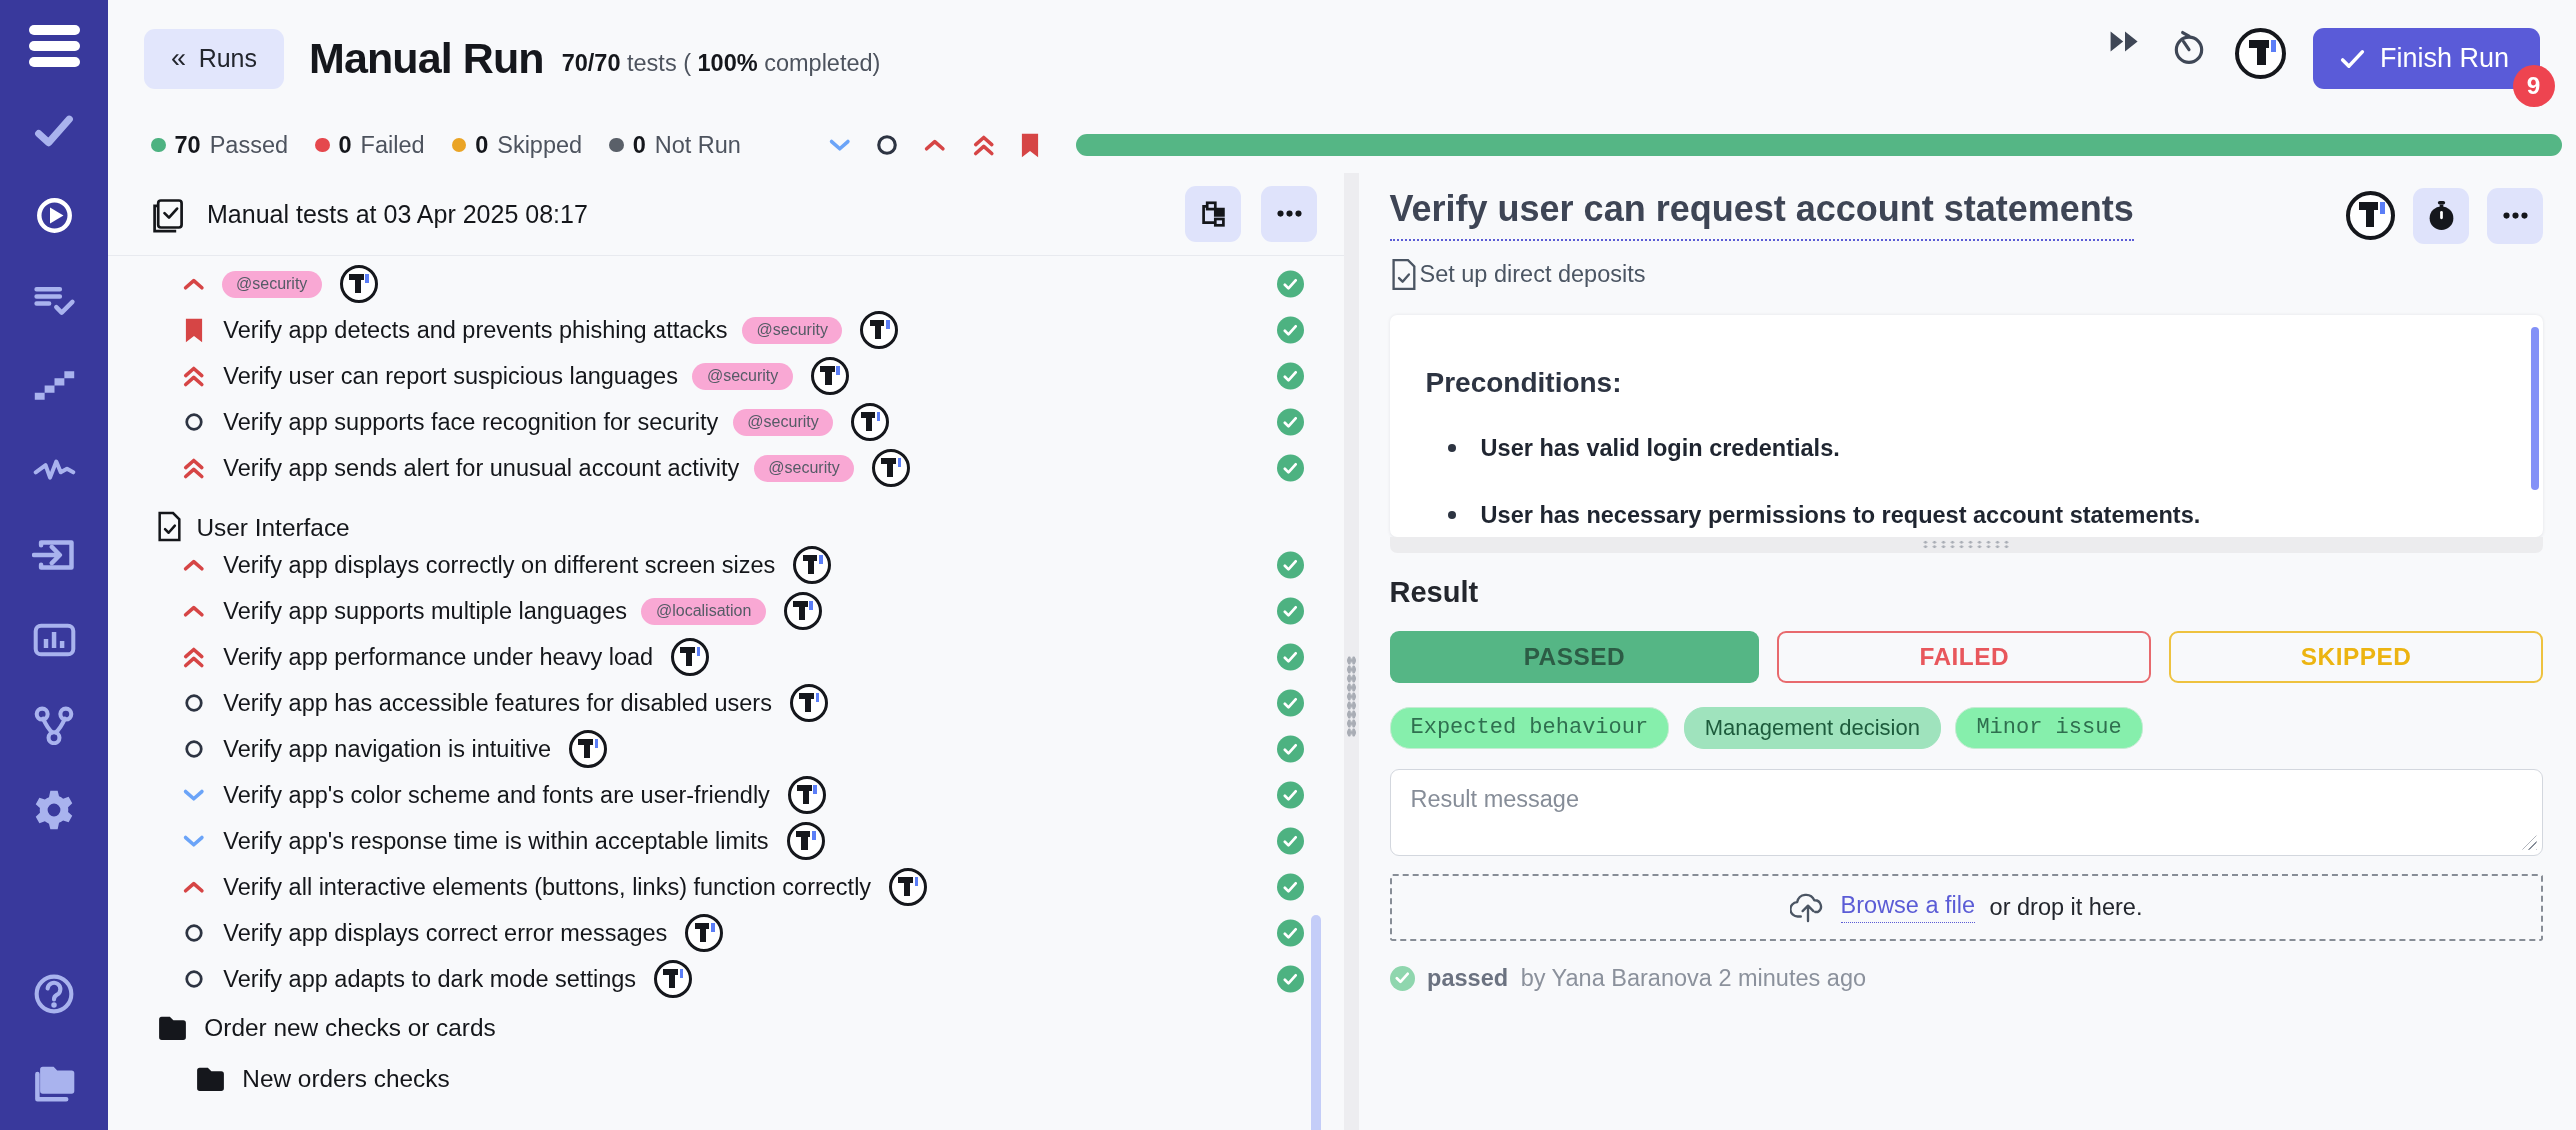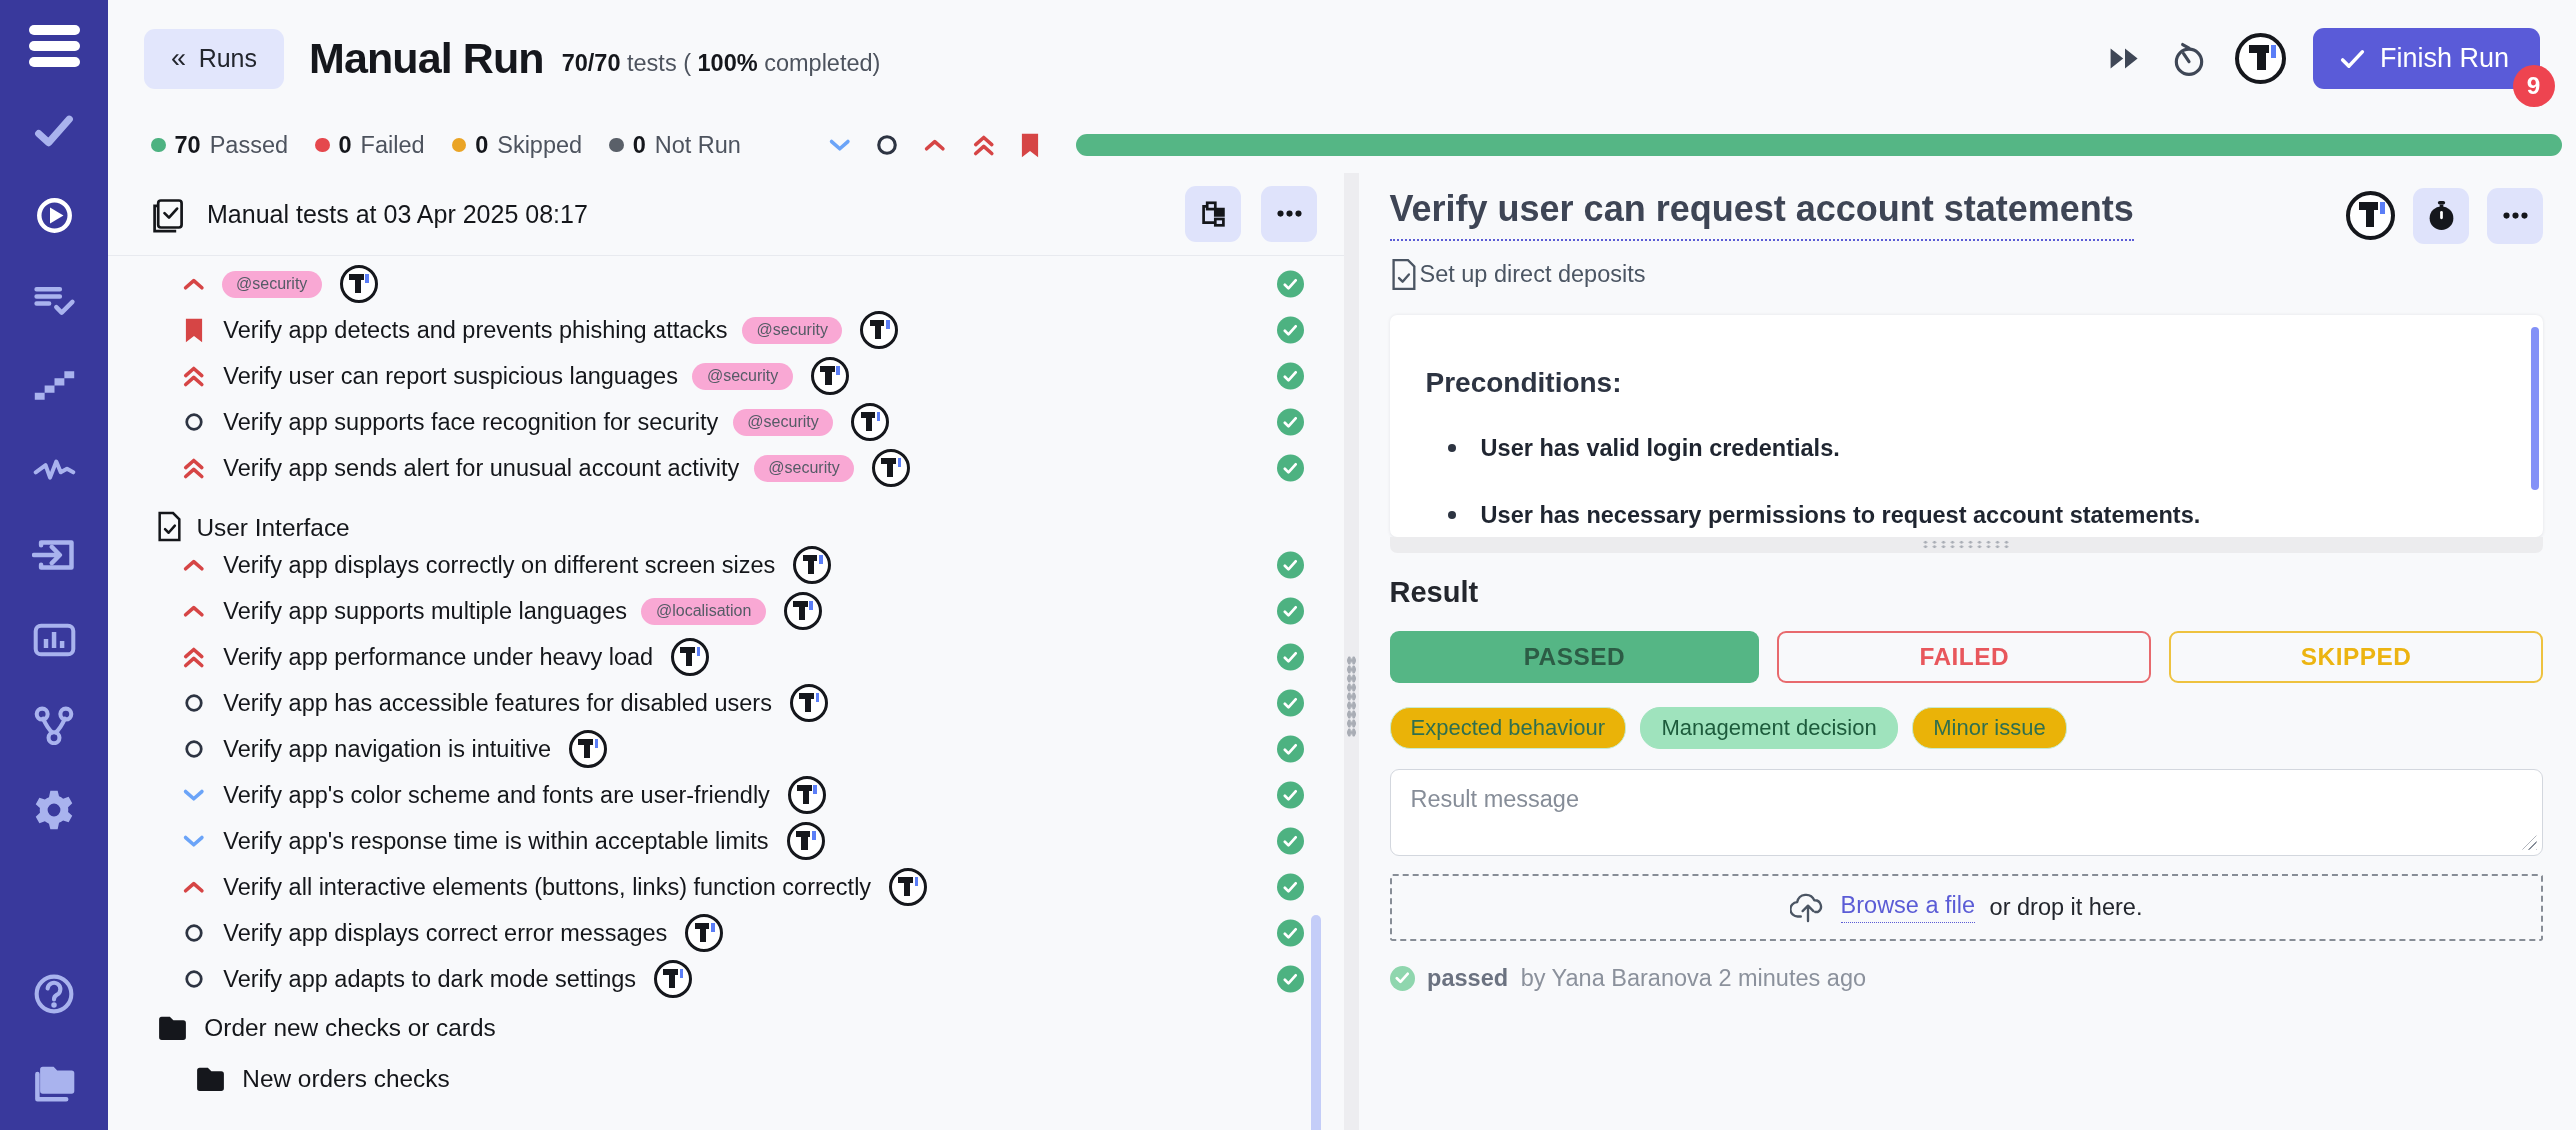--- a/index.html
+++ b/index.html
@@ -22,21 +22,21 @@
   
   .main { flex:1; display:flex; flex-direction:column; }
 
   
   .header { height:117px; display:flex; align-items:center; padding:0 36px 0 36px; }
   .runs-btn { display:flex; align-items:center; gap:12.6px; background:#e2e6fc; border-radius:11px; padding:14.5px 27px; font-size:25px; color:#23262e; cursor:pointer; }
   .runs-btn .chev { font-size:27px; color:#23262e; }
   .page-title { font-size:43px; font-weight:bold; letter-spacing:-0.9px; color:#15171c; margin-left:25px; }
   .tests-info { margin-left:18px; font-size:23.5px; color:#4d535e; margin-top:9px; }
   .tests-info b { color:#15171c; }
-  .header-right { margin-left:auto; display:flex; align-items:center; gap:27px; }
+  .header-right { margin-left:auto; display:flex; align-items:flex-start; gap:27px; }
   .hdr-icon { cursor:pointer; display:flex; align-items:center; }
   .avatar-t { width:51px; height:51px; border-radius:50%; border:4.5px solid #15171c; background:#fff; position:relative; cursor:pointer; }
   .avatar-t .tg { position:absolute; left:10px; top:8.1px; width:20px; height:8.1px; background:#15171c; }
   .avatar-t .ts { position:absolute; left:18px; top:8.1px; width:8.1px; height:25px; background:#15171c; }
   .avatar-t .tb { position:absolute; left:32px; top:8.1px; width:4.5px; height:12.6px; background:#5b7ef7; }
   .finish-btn { position:relative; background:#5a5bd8; color:#fff; font-size:27px; border-radius:11px; padding:15.4px 31px 15.4px 27px; display:flex; align-items:center; gap:14.5px; cursor:pointer; }
   .finish-badge { position:absolute; right:-14.5px; bottom:-18px; width:42px; height:42px; border-radius:50%; background:#ee4450; color:#fff; font-size:24.4px; font-weight:bold; display:flex; align-items:center; justify-content:center; }
 
   
   .stats-row { height:56px; display:flex; align-items:center; padding-left:43px; }
@@ -102,21 +102,21 @@
   .hotkeys { margin-left:auto; display:flex; align-items:center; gap:7.2px; font-size:22.6px; color:#9ba1ac; }
   .hotkeys .seg-strong { color:#23262d; font-weight:bold; }
   .verdict-row { display:flex; gap:18px; margin-top:22px; }
   .verdict { flex:1; height:52px; border-radius:9px; display:flex; align-items:center; justify-content:center; font-size:24.4px; font-weight:bold; letter-spacing:0.5px; cursor:pointer; }
   .verdict.passed { background:#55b685; color:#2c5c45; border:none; }
   .verdict.failed { background:transparent; border:2.7px solid #e8696d; color:#e8575c; }
   .verdict.skipped { background:transparent; border:2.7px solid #eec23f; color:#ecb411; }
 
   .tags-row { display:flex; gap:14.5px; margin-top:23.5px; }
   .rtag { border-radius:20px; padding:7.2px 20px; font-size:22px; color:#2f6f4f; cursor:pointer; white-space:nowrap; }
-  .rtag.plain { background:#eab308; border:1.8px solid #c6ebd3; }
+  .rtag.plain { background:#86efac; border:1.8px solid #c6ebd3;font-family:Liberation Mono, monospace; }
   .rtag.selected { background:#9fe3bd; border:1.8px solid #9fe3bd; color:#1d5b3c; }
 
   .msg-box { margin-top:20px; height:87px; background:#fff; border:1.8px solid #d3d7de; border-radius:9px; padding:16.3px 20px; position:relative; cursor:text; }
   .msg-placeholder { font-size:23.5px; color:#868d98; }
   .msg-resize { position:absolute; right:5.4px; bottom:5.4px; width:14.5px; height:14.5px;
      background:repeating-linear-gradient(135deg, transparent 0 3.6px, #868d98 3.6px 5.4px); clip-path:polygon(100% 0, 100% 100%, 0 100%); }
 
   .upload-box { margin-top:18px; height:67px; border:2.7px dashed #878d96; border-radius:2.7px; display:flex; align-items:center; justify-content:center; gap:14.5px; cursor:pointer; }
   .upload-link { font-size:23.5px; color:#5b5cd6; border-bottom:1.8px dotted #5b5cd6; padding-bottom:2.7px; cursor:pointer; }
   .upload-rest { font-size:23.5px; color:#23262d; }

